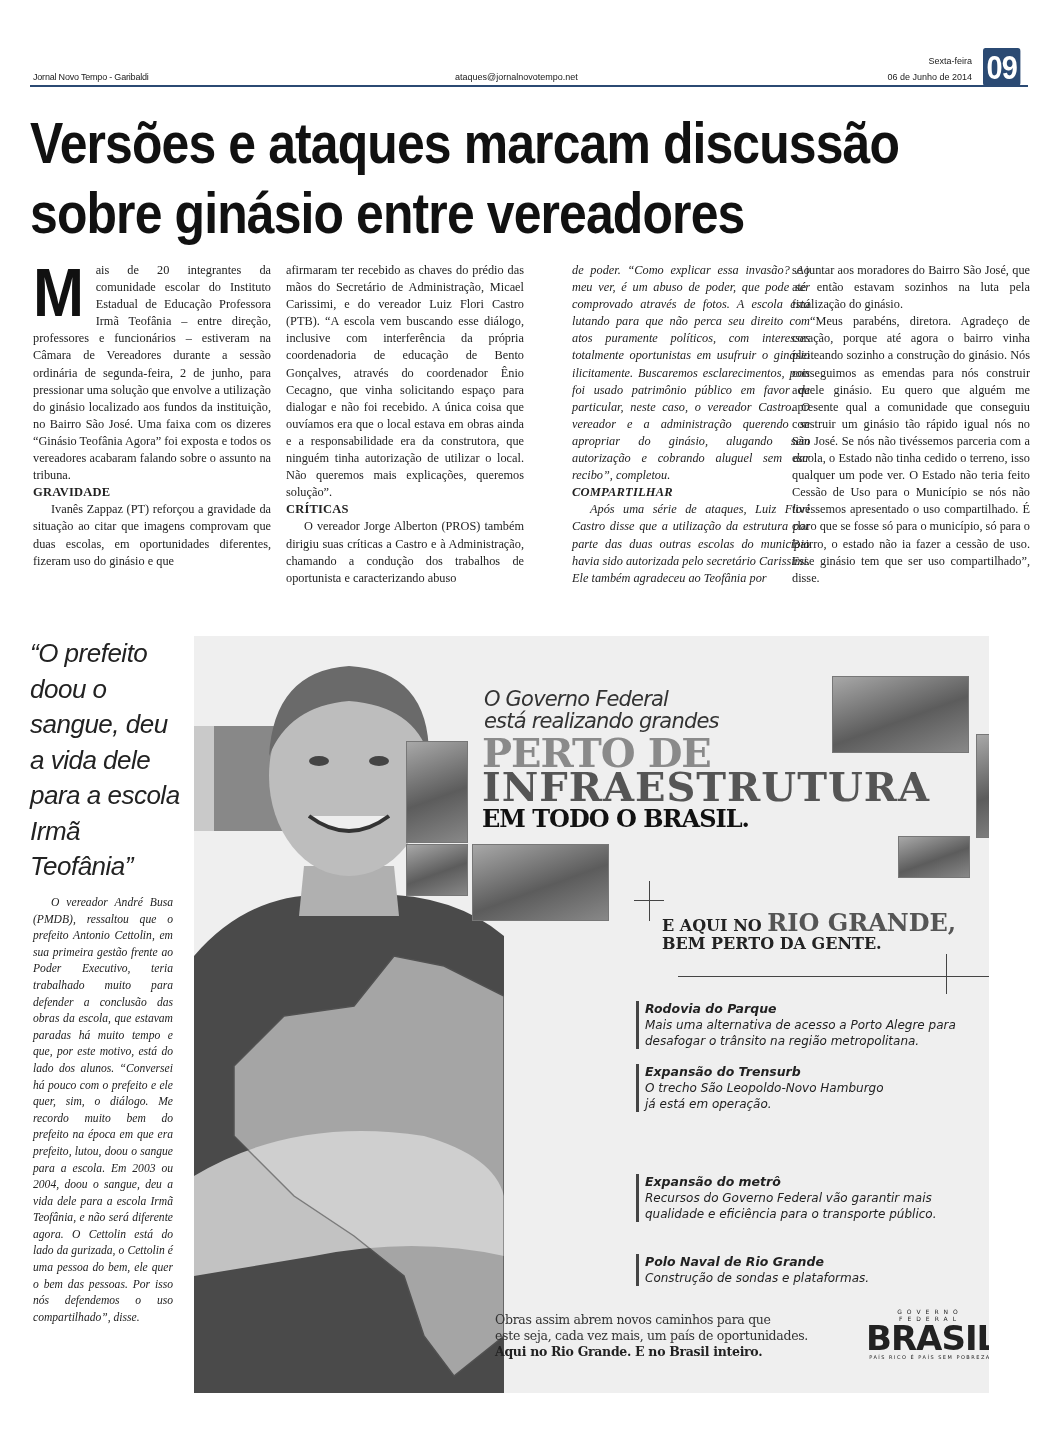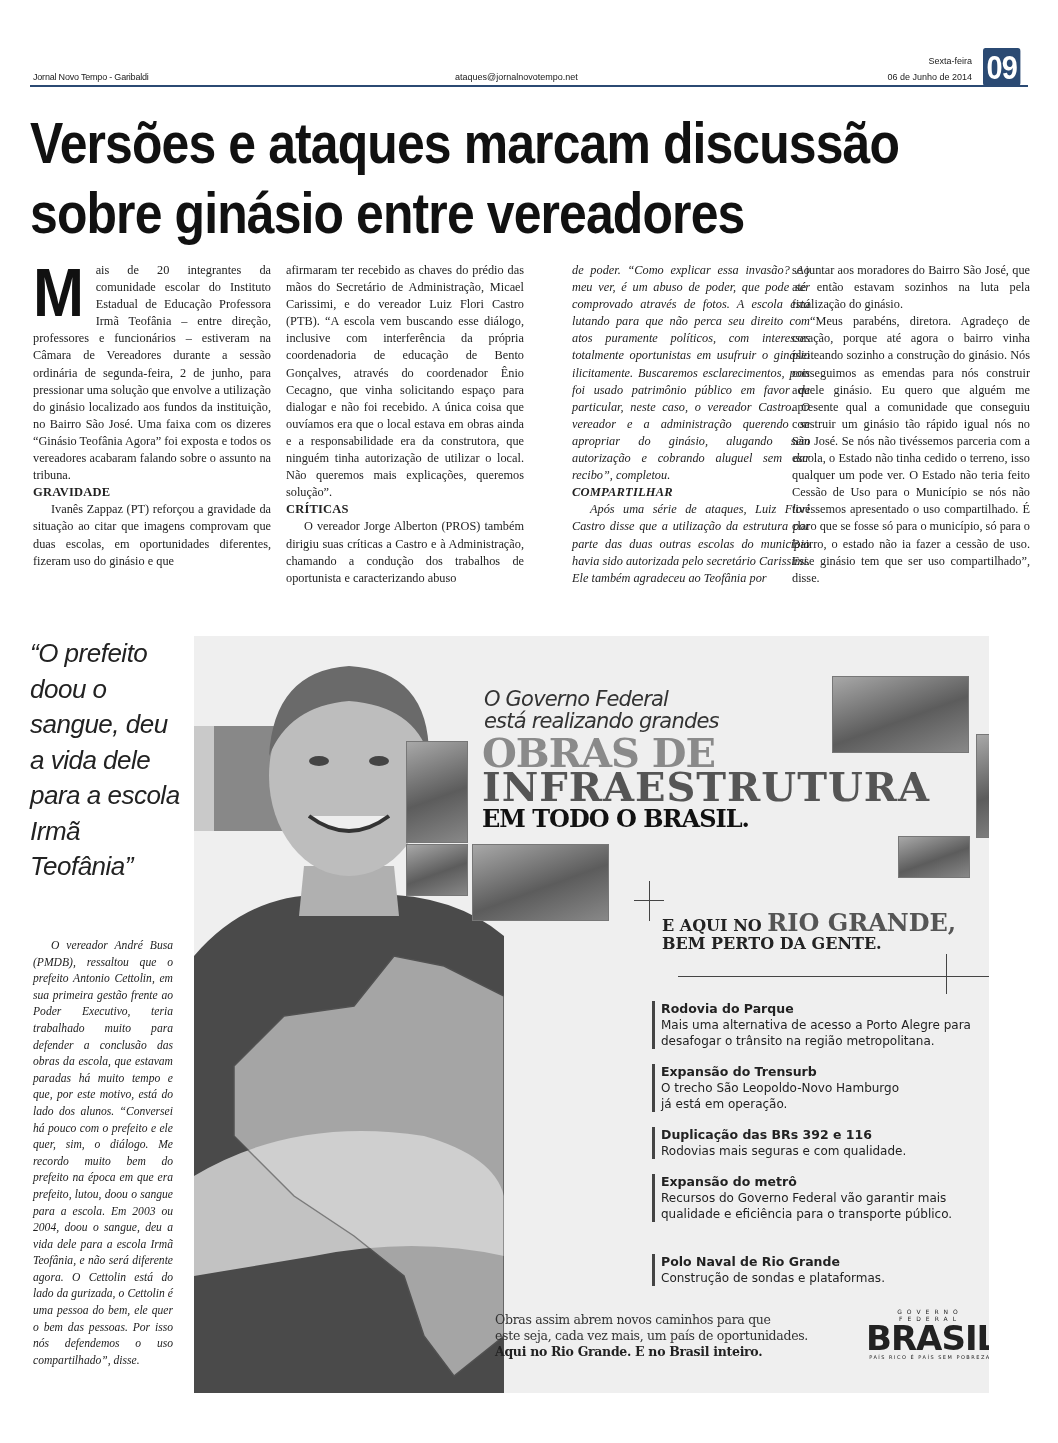--- a/index.html
+++ b/index.html
@@ -26,40 +26,40 @@
   .col p { margin: 0; text-indent: 18px; }
   .col p.noindent { text-indent: 0; }
   .col h3 { margin: 0 0 0 0; font-size: 12.5px; font-weight: bold; letter-spacing: 0.2px; }
   #col1 { left: 33px; } #col2 { left: 286px; } #col3 { left: 572px; font-style: italic; } #col4 { left: 792px; }
   #dropcap { float: left; font-family: "Liberation Sans", sans-serif; font-weight: bold; font-size: 68px; line-height: 52px; height: 52px;
              margin: 4px 6px 0 0; transform: scaleX(0.9); transform-origin: left; color: #111; }
 
   
   #pull-quote { position: absolute; left: 30px; top: 636px; width: 155px; font-family: "Liberation Sans", sans-serif; font-style: italic;
                 font-size: 26px; line-height: 35.5px; color: #222; letter-spacing: -0.5px; }
-  #side-text { position: absolute; left: 33px; top: 938px; width: 140px; font-family: "Liberation Serif", serif; font-style: italic;
+  #side-text { position: absolute; left: 33px; top: 895px; width: 140px; font-family: "Liberation Serif", serif; font-style: italic;
                font-size: 11.6px; line-height: 16.6px; text-align: justify; color: #222; text-indent: 18px; }
 
   
   #ad { position: absolute; left: 194px; top: 636px; width: 795px; height: 757px; background: #efefef; overflow: hidden; }
   #ad-photo { position: absolute; left: 0; top: 0; width: 310px; height: 757px; }
   .ad-img { position: absolute; background: linear-gradient(160deg, #a8a8a8, #5c5c5c 55%, #888); border: 1px solid #777; }
   #ad-intro { position: absolute; left: 290px; top: 52px; font-family: "DejaVu Sans", sans-serif; font-style: italic; font-size: 21px;
               line-height: 22px; color: #333; font-weight: 300; letter-spacing: -0.8px; }
   #ad-obras { position: absolute; left: 288px; top: 98px; font-family: "DejaVu Serif", serif; font-weight: bold; font-size: 40px; line-height: 38px;
               color: #8a8a8a; letter-spacing: -1px; }
   #ad-infra { position: absolute; left: 288px; top: 132px; font-family: "DejaVu Serif", serif; font-weight: bold; font-size: 40px; line-height: 38px;
               color: #555; letter-spacing: 1px; }
   #ad-todo { position: absolute; left: 288px; top: 170px; font-family: "DejaVu Serif", serif; font-weight: bold; font-size: 24px; line-height: 26px;
              color: #111; letter-spacing: -1px; }
   #ad-aqui { position: absolute; left: 468px; top: 276px; font-family: "DejaVu Serif", serif; font-weight: bold; font-size: 16px; color: #222; line-height: 22px; }
   #ad-aqui .big { font-size: 24px; color: #555; }
   #ad-perto { position: absolute; left: 468px; top: 298px; font-family: "DejaVu Serif", serif; font-weight: bold; font-size: 16px; color: #222; }
   .ad-rule { position: absolute; background: #444; }
-  .ad-item { position: absolute; left: 458px; width: 340px; border-left: 3px solid #444; padding-left: 6px; font-family: "DejaVu Sans", sans-serif; color: #222; }
+  .ad-item { position: absolute; left: 442px; width: 340px; border-left: 3px solid #444; padding-left: 6px; font-family: "DejaVu Sans", sans-serif; color: #222; font-style: italic; }
   .ad-item .t { font-size: 12.5px; font-weight: bold; line-height: 16px; }
   .ad-item .d { font-size: 12px; line-height: 16px; }
   #ad-foot { position: absolute; left: 301px; top: 676px; font-family: "DejaVu Serif", serif; font-size: 12.5px; line-height: 16px; color: #333; letter-spacing: -0.3px; }
   #ad-foot b { color: #222; }
   #ad-logo { position: absolute; left: 672px; top: 672px; width: 128px; text-align: center; font-family: "DejaVu Sans", sans-serif; color: #222; }
   #ad-logo .top { font-size: 6px; letter-spacing: 5px; }
   #ad-logo .mid { font-size: 34px; font-weight: bold; line-height: 32px; letter-spacing: -1px; }
   #ad-logo .bot { font-size: 5px; letter-spacing: 1.5px; }
 </style>
 </head>
@@ -124,42 +124,38 @@
   <div class="ad-img" style="left:212px;top:208px;width:60px;height:50px;"></div>
   <div class="ad-img" style="left:278px;top:208px;width:135px;height:75px;"></div>
   <div class="ad-img" style="left:638px;top:40px;width:135px;height:75px;"></div>
   <div class="ad-img" style="left:782px;top:98px;width:52px;height:102px;"></div>
   <div class="ad-img" style="left:704px;top:200px;width:70px;height:40px;"></div>
 
   <div id="ad-intro">
     <div>O Governo Federal</div>
     <div>está realizando grandes</div>
   </div>
-  <div id="ad-obras">OBRAS DE</div>
+  <div id="ad-obras">PERTO DE</div>
   <div id="ad-infra">INFRAESTRUTURA</div>
   <div id="ad-todo">EM TODO O BRASIL.</div>
 
   <div class="ad-rule" style="left:455px;top:245px;width:1px;height:40px;"></div>
   <div class="ad-rule" style="left:440px;top:264px;width:30px;height:1px;"></div>
   <div id="ad-aqui"><span>E AQUI NO </span><span class="big">RIO GRANDE,</span></div>
   <div id="ad-perto">BEM PERTO DA GENTE.</div>
   <div class="ad-rule" style="left:484px;top:340px;width:350px;height:1px;"></div>
   <div class="ad-rule" style="left:752px;top:318px;width:1px;height:40px;"></div>
 
   <div class="ad-item" style="top:365px;">
     <div class="t">Rodovia do Parque</div>
     <div class="d">Mais uma alternativa de acesso a Porto Alegre para desafogar o trânsito na região metropolitana.</div>
   </div>
   <div class="ad-item" style="top:428px;">
     <div class="t">Expansão do Trensurb</div>
     <div class="d" style="width:250px">O trecho São Leopoldo-Novo Hamburgo já está em operação.</div>
-  </div>
-  <div class="ad-item" style="top:491px;">
-    <div class="t">Duplicação das BRs 392 e 116</div>
-    <div class="d">Rodovias mais seguras e com qualidade.</div>
   </div>
   <div class="ad-item" style="top:538px;">
     <div class="t">Expansão do metrô</div>
     <div class="d">Recursos do Governo Federal vão garantir mais qualidade e eficiência para o transporte público.</div>
   </div>
   <div class="ad-item" style="top:600px;margin-top:18px;">
     <div class="t">Polo Naval de Rio Grande</div>
     <div class="d">Construção de sondas e plataformas.</div>
   </div>
 

